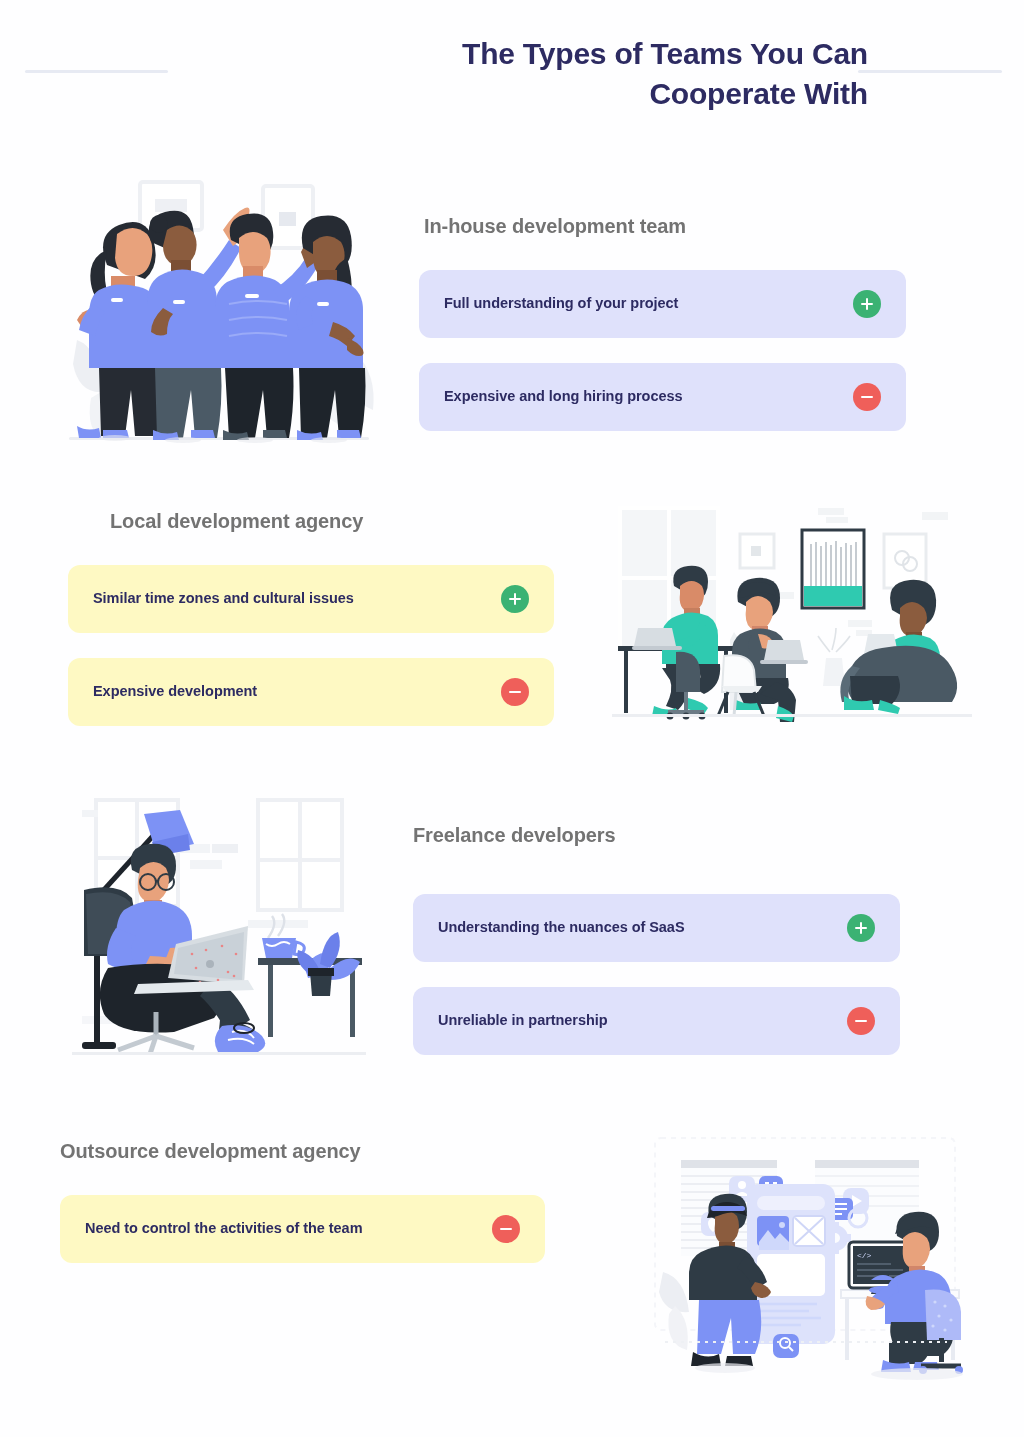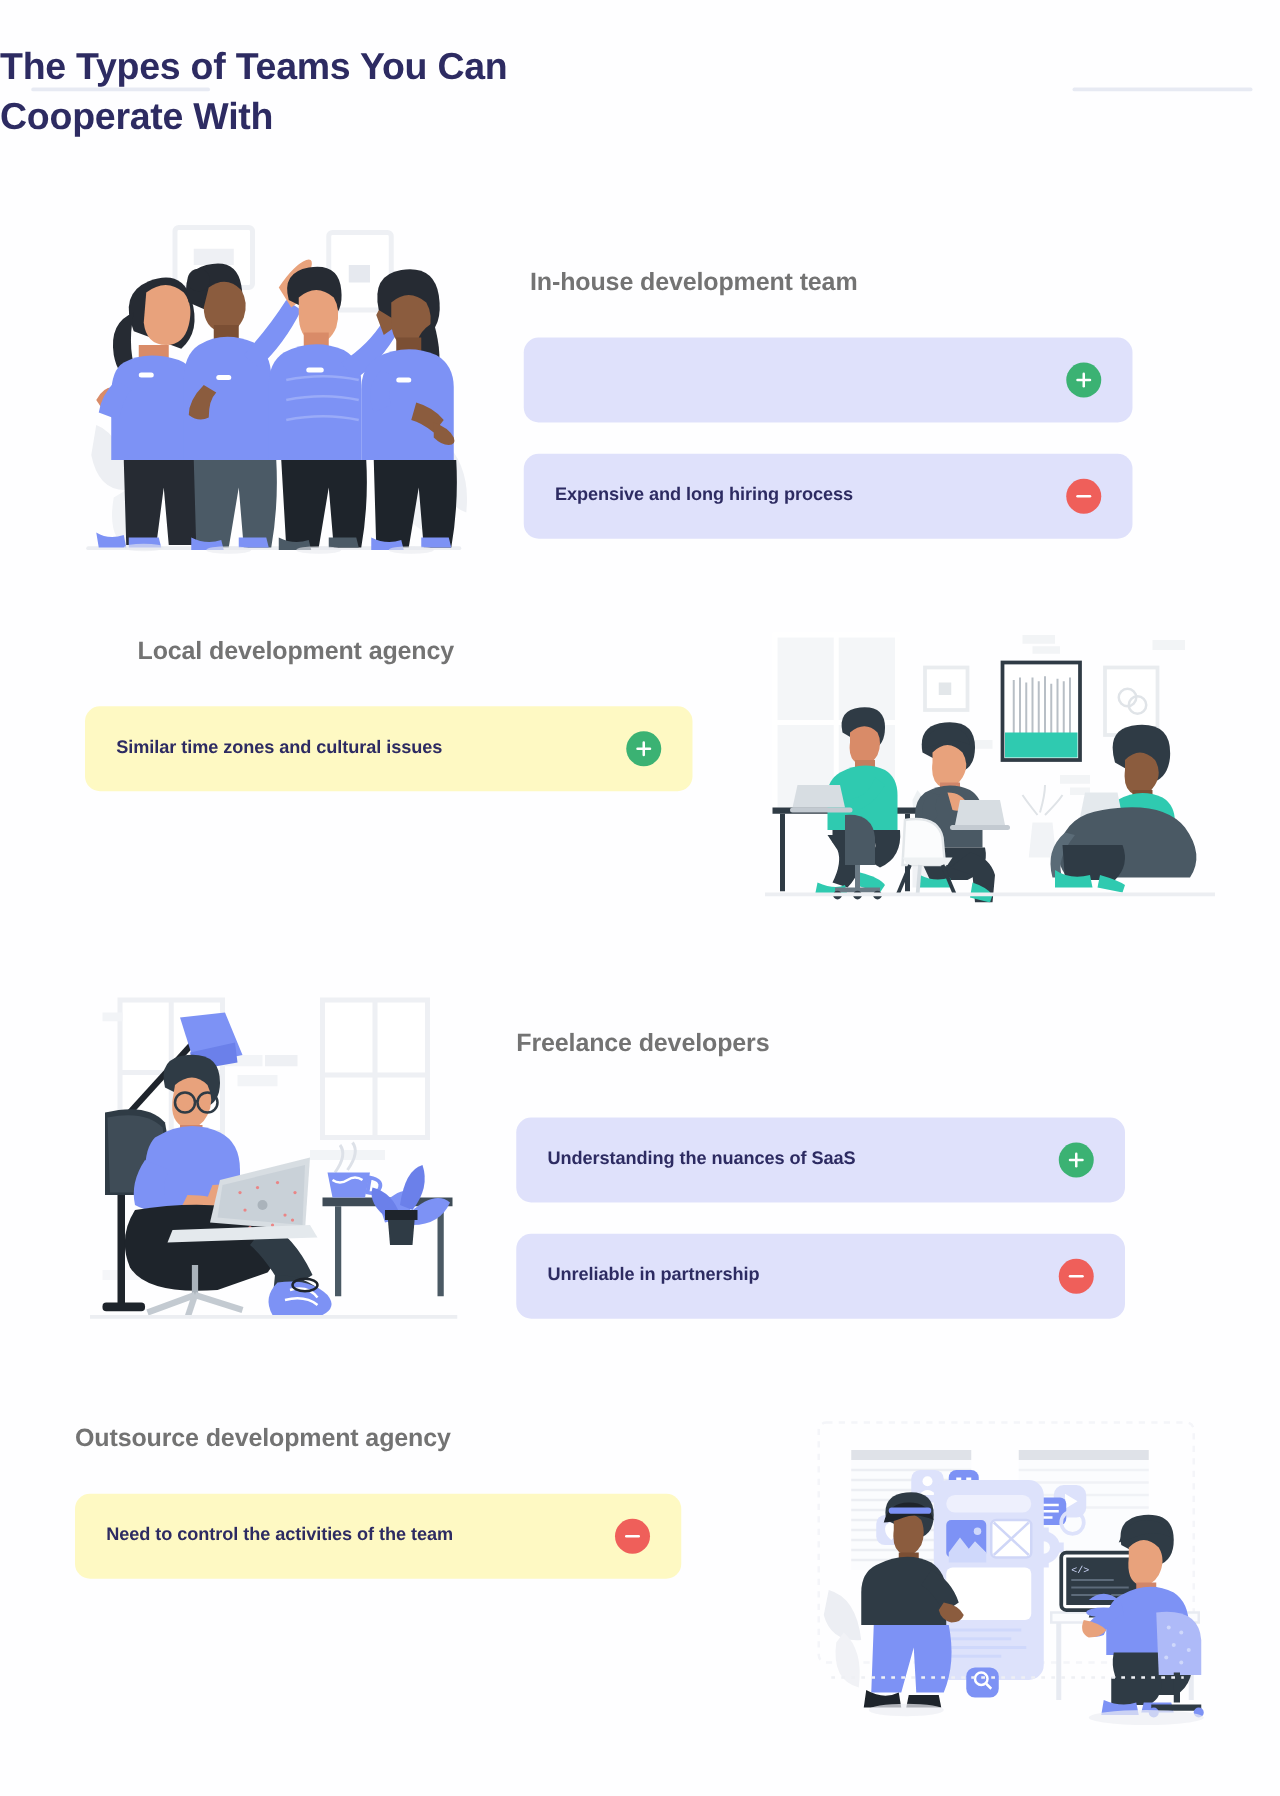--- a/index.html
+++ b/index.html
@@ -5,21 +5,21 @@
   * { margin:0; padding:0; box-sizing:border-box; }
   html, body {
     width:1024px; height:1437px;
     background:#ffffff;
     font-family:"Liberation Sans", sans-serif;
     overflow:hidden;
   }
   .page { position:relative; width:1024px; height:1437px; background:#fefeff; }
 
   
-  .title-wrap { position:absolute; left:0; top:34px; width:868px; text-align:left; }
+  .title-wrap { position:absolute; left:0; top:34px; width:868px; text-align:right; }
   .title {
     font-size:30px; font-weight:700; line-height:1.32;
     color:#2d2b62; letter-spacing:-0.2px;
   }
   .rule { position:absolute; top:70px; height:3px; background:#e7eaf3; border-radius:2px; }
   .rule.left  { left:25px;  width:143px; }
   .rule.right { left:858px; width:144px; }
 
   
   .section { position:absolute; }
@@ -145,20 +145,21 @@
       <rect x="118" y="128" width="12" height="4" rx="2" fill="#fff"></rect>
       <rect x="56" y="126" width="12" height="4" rx="2" fill="#fff"></rect>
     </svg>
   </div>
 
   <div class="section" style="left:424px; top:215px;">
     <div class="sec-head">In-house development team</div>
   </div>
   <div class="cards" style="left:419px; top:270px; width:487px;">
     <div class="card lav">
+      <span class="card-text">Full understanding of your project</span>
       <span class="badge plus">
         <i class="bar h"></i>
           <i class="bar v"></i>
       </span>
     </div>
     <div class="card lav">
       <span class="card-text">Expensive and long hiring process</span>
       <span class="badge minus">
         <i class="bar h"></i>
       </span>
@@ -167,20 +168,26 @@
 
   <div class="section" style="left:66px; top:510px;margin-left:44px;">
     <div class="sec-head">Local development agency</div>
   </div>
   <div class="cards" style="left:68px; top:565px; width:486px;">
     <div class="card mint">
       <span class="card-text">Similar time zones and cultural issues</span>
       <span class="badge plus">
         <i class="bar h"></i>
           <i class="bar v"></i>
+      </span>
+    </div>
+    <div class="card mint">
+      <span class="card-text">Expensive development</span>
+      <span class="badge minus">
+        <i class="bar h"></i>
       </span>
     </div>
   </div>
 
   <div class="illus" style="left:612px; top:500px; width:360px; height:222px;">
     <svg viewBox="0 0 360 222" xmlns="http://www.w3.org/2000/svg">
 
       <rect x="8" y="8" width="98" height="140" fill="#f4f6f8"></rect>
       <rect x="8" y="8" width="98" height="140" fill="none" stroke="#fff" stroke-width="4"></rect>
       <line x1="57" y1="8" x2="57" y2="148" stroke="#fff" stroke-width="4"></line>

